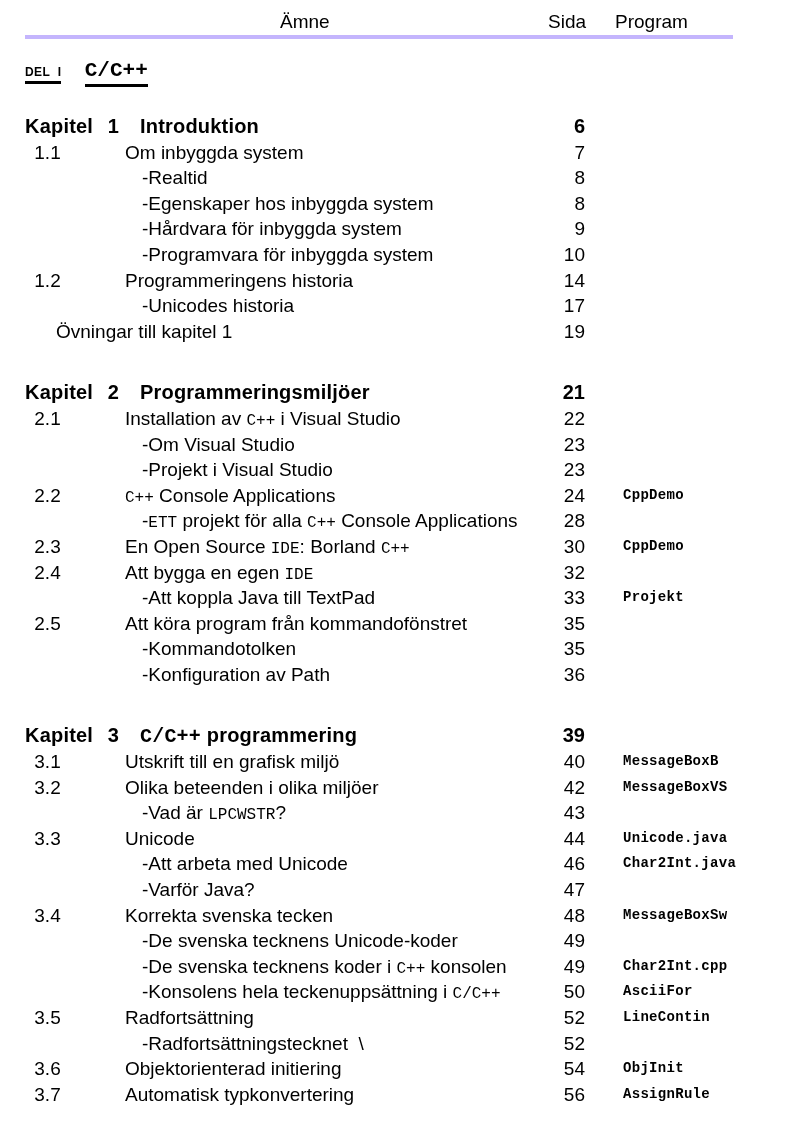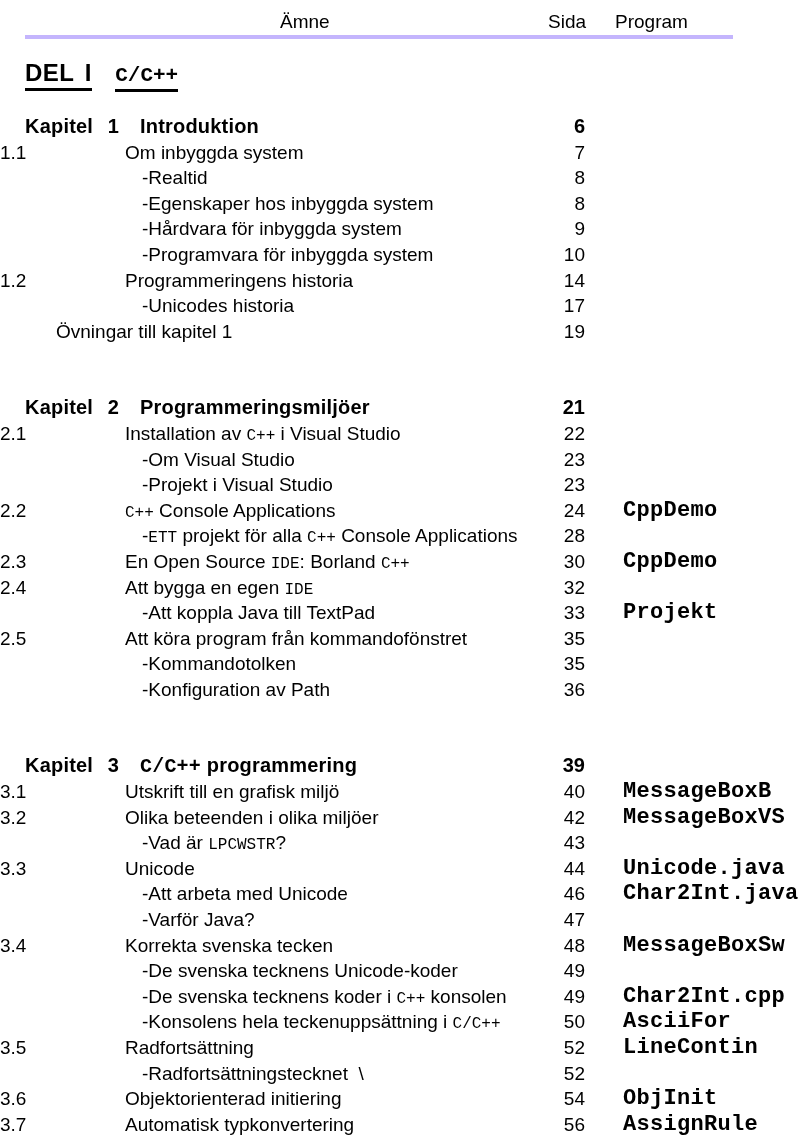--- a/index.html
+++ b/index.html
@@ -12,40 +12,40 @@
   .toc-header{position:absolute;top:0;left:25px;width:708px;height:35px;
     border-bottom:4px solid #c4b5fd;}
   .toc-header .col{position:absolute;bottom:2px;line-height:1.1;white-space:nowrap;}
   .col-amne{left:255px;}
   .col-sida{left:523px;}
   .col-program{left:590px;}
   
   .part-heading{position:absolute;top:59px;left:25px;white-space:nowrap;}
   .part-heading .u{display:inline-block;font-weight:bold;
     border-bottom:3px solid #000;padding-bottom:1px;line-height:1.15;}
-  .part-label{font-size:24px;letter-spacing:.4px;word-spacing:4px;}
+  .part-label{font-size:12px;letter-spacing:.4px;word-spacing:4px;}
   .part-title{font-family:"Liberation Mono","DejaVu Sans Mono",monospace;
     font-size:21px;margin-left:18px;}
   
   .rows{position:absolute;top:114px;left:0;width:680px;}
   .row{position:relative;height:25.6px;line-height:25.6px;white-space:nowrap;}
-  .row.gap{margin-top:51px;}
+  .row.gap{margin-top:36px;}
   .row > span{position:absolute;top:0;height:25.6px;}
-  .num{left:0;width:95px;text-align:left;}
+  .num{left:0;width:95px;text-align:center;}
   .label{left:25px;font-weight:bold;font-size:20px;word-spacing:9px;letter-spacing:.2px;}
   .chapter .title{left:140px;font-weight:bold;font-size:20px;letter-spacing:.2px;}
   .section .title{left:125px;}
   .sub .title{left:142px;}
   .plain .title{left:24px;margin-left:32px;}
   .title span{position:static;display:inline;}
   .dash{display:inline-block;width:20px;}
   .page{left:505px;width:80px;text-align:right;}
   .chapter .page{font-weight:bold;font-size:20px;}
   .program{left:623px;font-family:"Liberation Mono","DejaVu Sans Mono",monospace;
-    font-weight:bold;font-size:22px;letter-spacing:.3px;}
+    font-weight:bold;font-size:14px;letter-spacing:.3px;}
   .code{font-family:"Liberation Mono","DejaVu Sans Mono",monospace;font-size:16px;}
   .chapter .title .code{font-size:20px;}
 </style>
 </head>
 <body>
 
 <div class="toc-header">
   <span class="col col-amne">Ämne</span>
   <span class="col col-sida">Sida</span>
   <span class="col col-program">Program</span>

